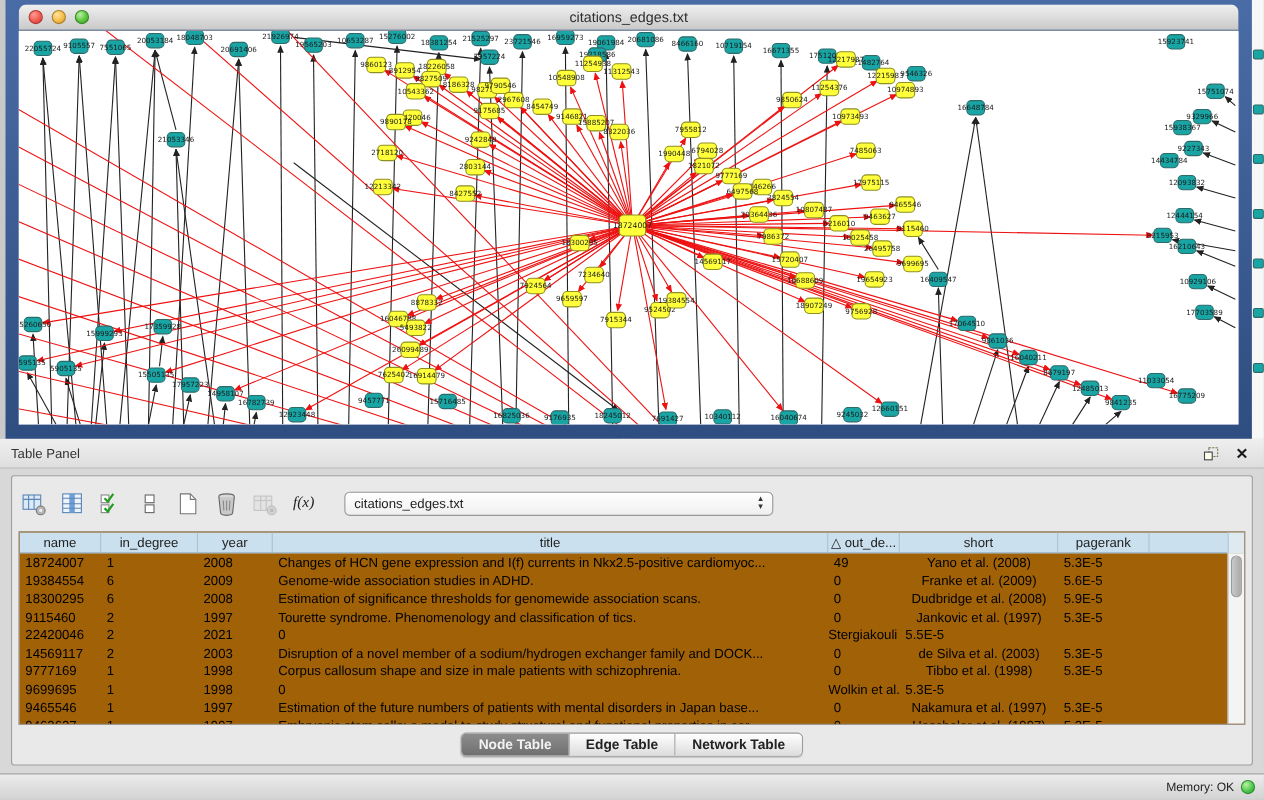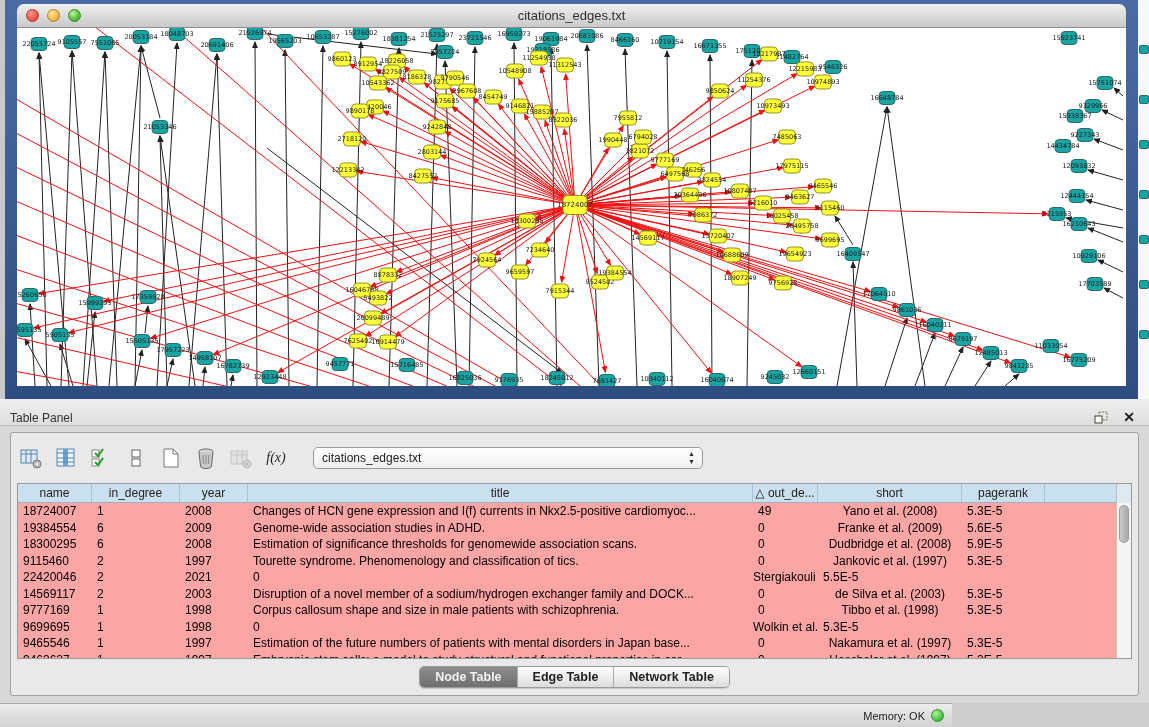--- a/index.html
+++ b/index.html
@@ -20,55 +20,55 @@
   .light.red   { background:radial-gradient(circle at 35% 30%, #ff9a90,#f25a52 55%,#c33d36); border:1px solid #b2352e; }
   .light.yellow{ background:radial-gradient(circle at 35% 30%, #ffe3a0,#f7bd4a 55%,#c29035); border:1px solid #ad8023; }
   .light.green { background:radial-gradient(circle at 35% 30%, #b9f1a1,#5bc43f 55%,#3e9a2a); border:1px solid #378a24; }
   .net-canvas { flex:1; background:#ffffff; overflow:hidden; }
   .resize-grip { position:absolute; left:565px; top:398px; width:10px; height:7px;
     background:radial-gradient(circle,#888 1px,transparent 1.5px); background-size:4px 4px; }
 
   
   .table-panel { position:absolute; left:0; top:399px; width:1149px; height:304px; background:#d8d8d8; }
   .panel-header { height:27px; background:linear-gradient(#efefef,#dedede); border-bottom:1px solid #bdbdbd;
-    display:flex; align-items:flex-end; padding:0 10px; }
+    display:flex; align-items:center; padding:0 10px; }
   .panel-header .ph-title { font-size:12px; color:#333; }
   .panel-header .spacer { flex:1; }
   .ph-icon { width:20px; height:16px; display:flex; align-items:center; justify-content:center; margin-left:8px; cursor:default; }
   .ph-close { font-size:14px; font-weight:bold; color:#1a1a1a; line-height:16px; }
 
   .panel-inner { position:absolute; left:10px; right:10px; top:33px; bottom:7px;
     background:#e9e9e9; border:1px solid #a0a0a0; border-radius:3px;padding-left:45px; }
 
   .toolbar { position:absolute; left:8px; top:6px; height:38px; display:flex; align-items:center; gap:11px; }
   .tb-icon { width:24px; height:22px; display:flex; align-items:center; justify-content:center; }
   .fx-label { font-family:"Liberation Serif",serif; font-style:italic; font-size:14px; color:#222; }
   .table-select { width:390px; height:22px; margin-left:14px; background:linear-gradient(#ffffff,#efefef);
     border:1px solid #999; border-radius:5px; display:flex; align-items:center; padding:0 8px; font-size:12px; color:#222; position:relative; }
   .table-select .arrows { position:absolute; right:7px; top:2px; font-size:7px; line-height:8px; color:#333; text-align:center; }
 
-  .tablewrap { position:absolute; left:6px; right:6px; top:50px; bottom:36px; background:#fca5a5; border:1px solid #9a9a9a; overflow:hidden; }
+  .tablewrap { position:absolute; left:6px; right:6px; top:50px; bottom:36px; background:#a16207; border:1px solid #9a9a9a; overflow:hidden; }
   .thead { display:grid; height:19px; background:#cbe0ee; border-bottom:1px solid #9ab4c6; }
   .thead .hcell { font-size:12px; color:#222; text-align:center; line-height:18px; border-right:1px solid #a9c3d4;
     overflow:hidden; white-space:nowrap; }
   .tbody .trow { display:grid; height:16.5px; }
   .tbody .tcell { font-size:12px; color:#000; line-height:16.5px; padding-left:5px; overflow:hidden; white-space:nowrap; }
   .tbody .tcell.center { text-align:center; padding-left:0; }
   .vscroll { position:absolute; right:0; top:19px; bottom:0; width:15px; background:#f4f4f4; border-left:1px solid #c4c4c4; }
   .vscroll .thumb { position:absolute; left:2px; top:2px; width:10px; height:38px; background:linear-gradient(90deg,#c9c9c9,#a9a9a9); border-radius:5px; border:1px solid #9b9b9b; }
   .hcorner { position:absolute; right:0; top:0; width:15px; height:19px; background:#dfe9f0; border-left:1px solid #a9c3d4; }
 
   .tabs { position:absolute; left:0; right:0; bottom:7px; display:flex; justify-content:center; }
   .seg { display:inline-flex; border:1px solid #9b9b9b; border-radius:5px; overflow:hidden; box-shadow:0 1px 1px rgba(0,0,0,.15); }
   .seg .segbtn { padding:3px 15px; font-size:12.5px; color:#222; background:linear-gradient(#ffffff,#dcdcdc); border-left:1px solid #aaa;font-weight:bold; }
   .seg .segbtn:first-child { border-left:none; }
   .seg .segbtn.active { background:linear-gradient(#8d8d8d,#6f6f6f); color:#f2f2f2; }
 
   
-  .statusbar { position:absolute; left:0; top:703px; width:952px; height:24px;
+  .statusbar { position:absolute; left:0; top:703px; width:1149px; height:24px;
     background:linear-gradient(#ececec,#d2d2d2); border-top:1px solid #a8a8a8;
     display:flex; align-items:center; justify-content:flex-end; padding-right:8px; gap:6px; }
   .statusbar .mem-label { font-size:11px; color:#222; }
   .mem-dot { width:13px; height:13px; border-radius:50%; border:1px solid #2f8f2f;
     background:radial-gradient(circle at 35% 30%, #b9f1a1,#4cc44c 60%,#2fa32f); }
 </style>
 </head>
 <body>
 
 <div class="desktop">

